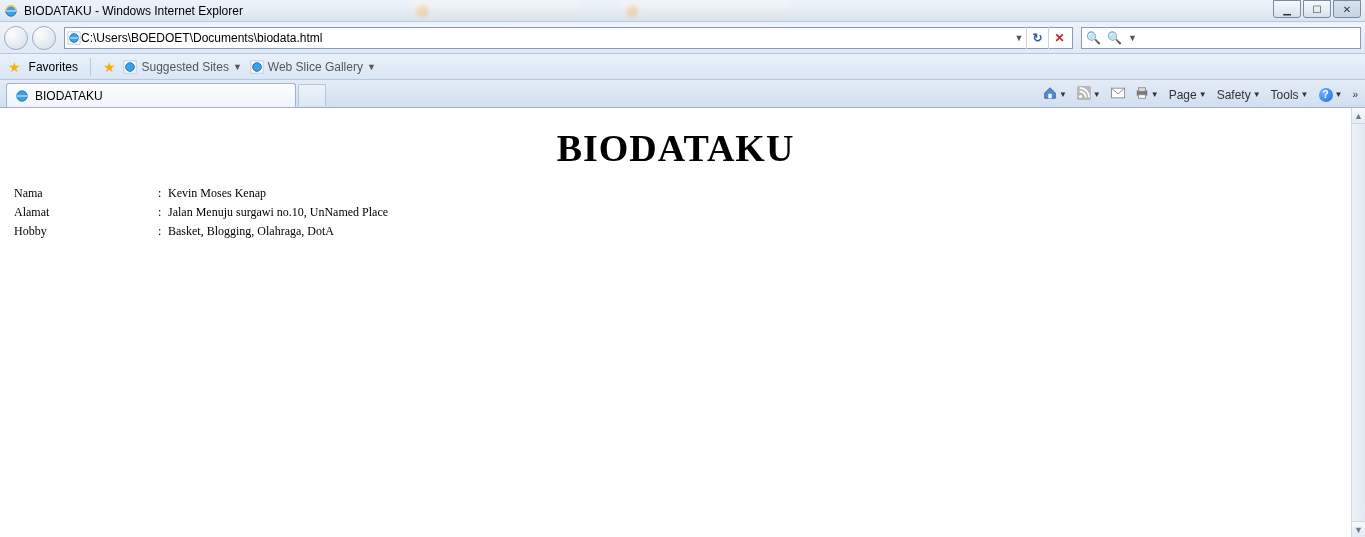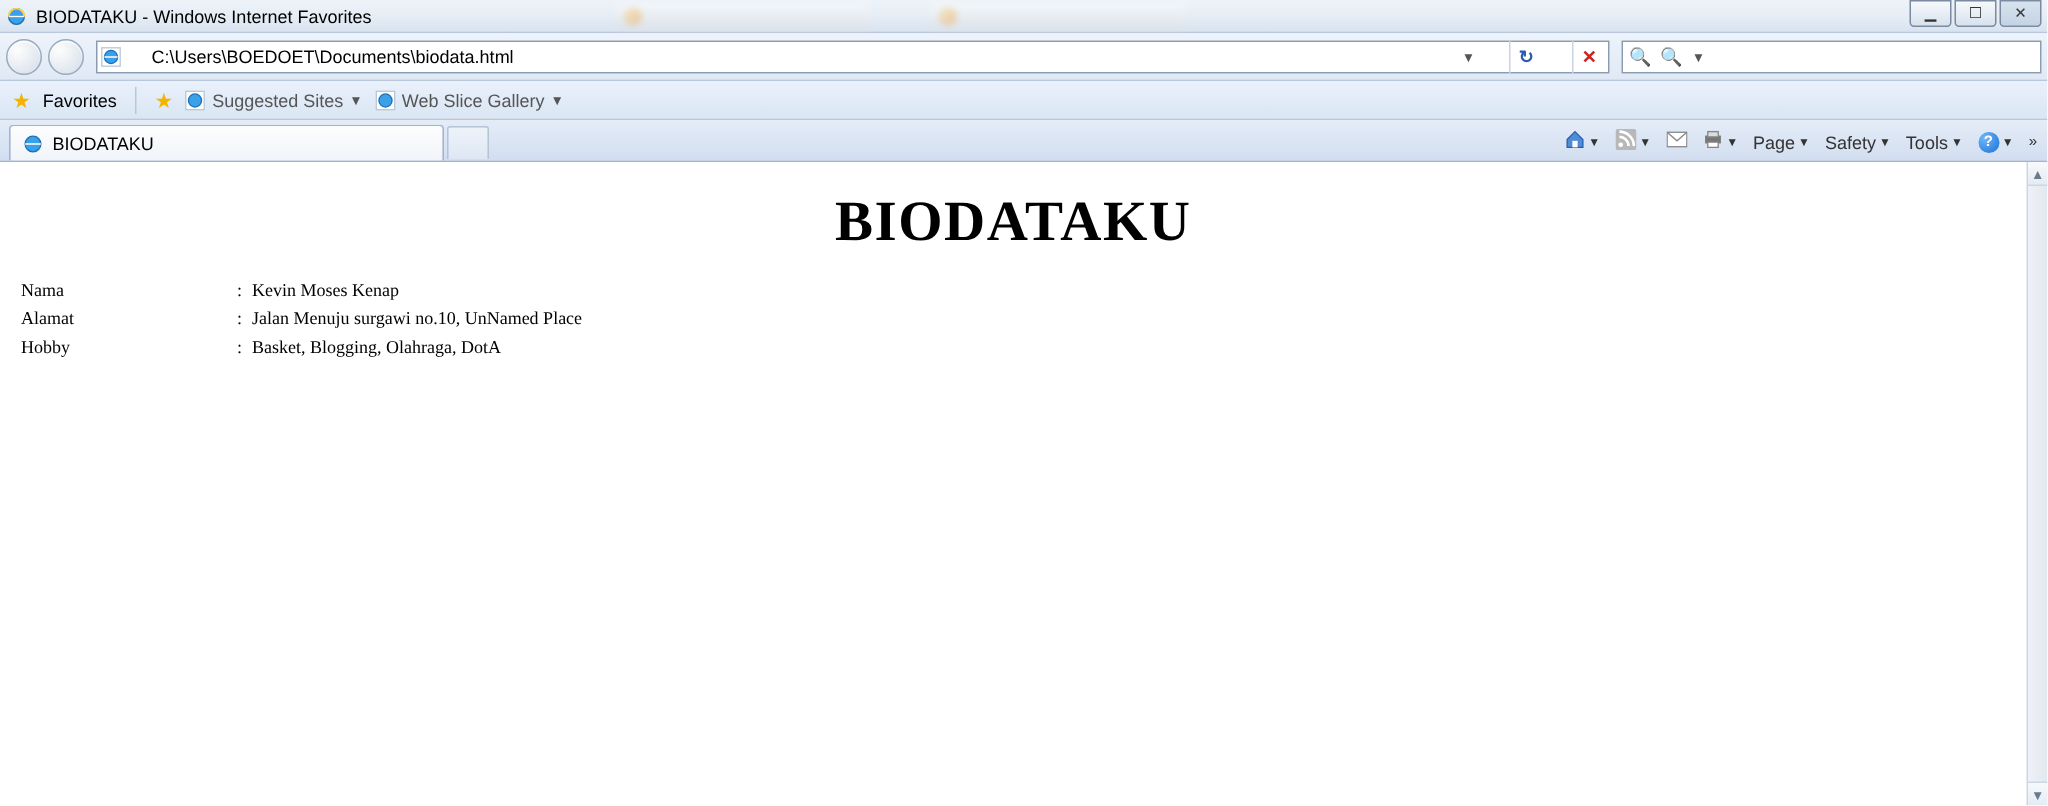--- a/index.html
+++ b/index.html
@@ -41,21 +41,21 @@
     }
     .nav-circle {
       width: 24px; height: 24px; border-radius: 50%;
       background: radial-gradient(circle at 30% 30%, #fdfdfd, #d4dde8);
       border: 1px solid #9aaabf;
       box-shadow: inset 0 1px 1px #fff;
     }
     .addr-wrap {
       flex: 1; display: flex; align-items: center; height: 22px;
       background: #fff; border: 1px solid #8b9bb1;
-      margin: 0 4px; padding: 0 2px; gap: 20px;
+      margin: 0 4px; padding: 0 2px; gap: 0;
     }
     .addr-ie-icon { flex: 0 0 auto; }
     .addr-text { flex: 1; font-size: 12px; color: #000; white-space: nowrap; overflow: hidden; font-family: "Segoe UI", Tahoma, sans-serif;}
     .addr-drop { width: 14px; text-align: center; color: #555; font-size: 9px;}
     .addr-side-btn {
       width: 22px; height: 22px; display: flex; align-items: center; justify-content: center;
       border-left: 1px solid #c9d4e2;
     }
     .refresh-arrows { color:#2a5db0; font-weight:bold; font-size:12px;}
     .stop-x { color:#c22; font-weight:bold; font-size:12px;}
@@ -134,21 +134,21 @@
 
 <div class="titlebar">
   <div class="title-left">
     <span class="title-ie-icon">
       <svg class="ie-svg" viewBox="0 0 16 16">
           <circle cx="8" cy="8" r="6" fill="#3aa0e8" stroke="#1d6fb5"></circle>
           <path d="M2 8h12" stroke="#fff" stroke-width="1"></path>
           <path d="M14 8a6 6 0 0 0-12 0" fill="none" stroke="#ffd24a" stroke-width="1.5"></path>
         </svg>
     </span>
-    <span class="titlebar-text">BIODATAKU - Windows Internet Favorites</span>
+    <span class="titlebar-text">BIODATAKU - Windows Internet Explorer</span>
   </div>
   <div class="title-tabs-blur">
     <div class="bg-tab">
         <span class="orange-dot"></span>
       </div>
     <div class="bg-tab">
         <span class="orange-dot"></span>
       </div>
   </div>
   <div class="win-controls">

